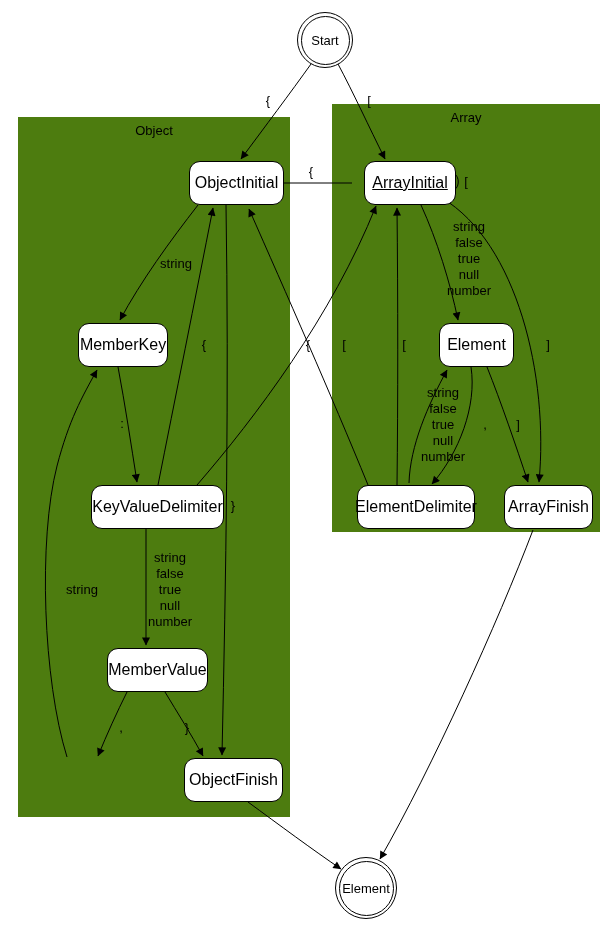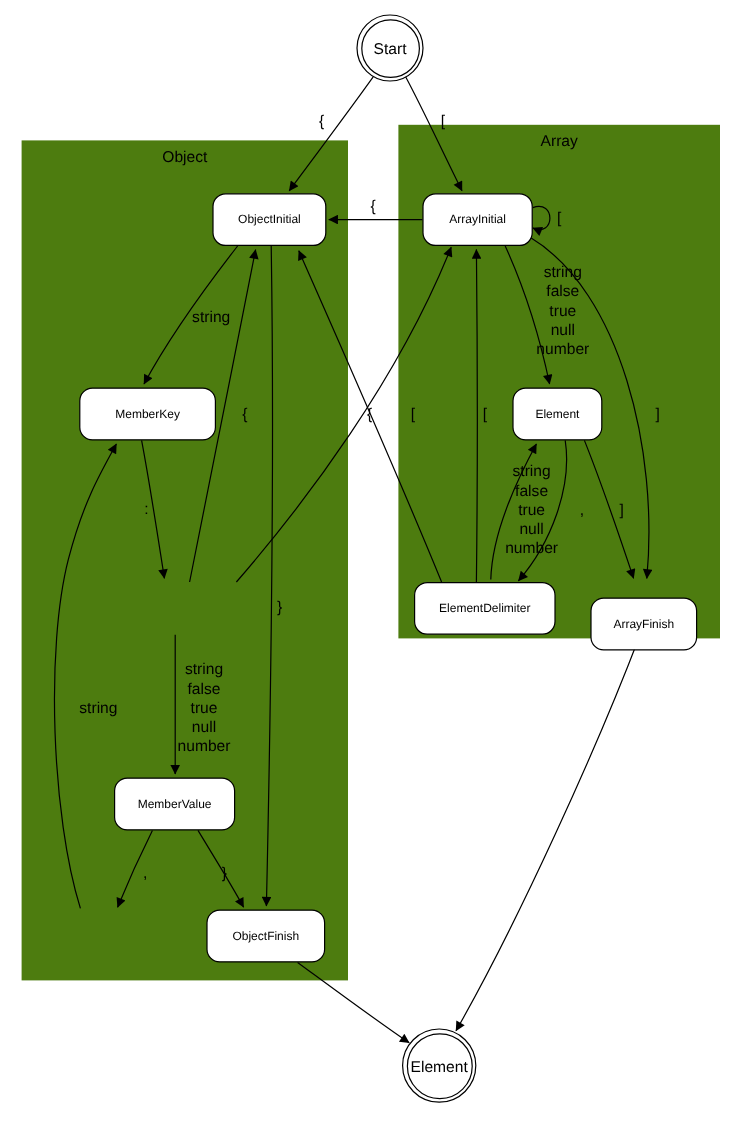--- a/index.html
+++ b/index.html
@@ -37,23 +37,24 @@
   }
   .node {
     position: absolute;
     box-sizing: border-box;
     background: #ffffff;
     border: 1px solid #000;
     border-radius: 11px;
     display: flex;
     align-items: center;
     justify-content: center;
-    font-size: 10px;
+    font-size: 16px;
     z-index: 2;
     white-space: nowrap;
+    margin-left: 12px;
   }
   .terminal {
     position: absolute;
     box-sizing: border-box;
     background: #ffffff;
     border: 1px solid #000;
     border-radius: 50%;
     display: flex;
     align-items: center;
     justify-content: center;
@@ -124,33 +125,36 @@
     <span>Start</span>
   </div>
   <div class="terminal" style="left:335px; top:857px; width:62px; height:62px;">
     <div class="inner"></div>
     <span>Element</span>
   </div>
 
   <div class="node" style="left:177px; top:161px; width:95px; height:44px;">
     <span>ObjectInitial</span>
   </div>
-  <div class="node" style="left:352px; top:161px; width:92px; height:44px;">
+  <div class="node" style="left:352px; top:161px; width:92px; height:44px;text-decoration:underline;">
     <span>ArrayInitial</span>
   </div>
-  <div class="node" style="left:66px; top:323px; width:114px; height:44px;">
+  <div class="node" style="left:66px; top:323px; width:90px; height:44px;">
     <span>MemberKey</span>
   </div>
   <div class="node" style="left:427px; top:323px; width:75px; height:44px;">
     <span>Element</span>
   </div>
+  <div class="node" style="left:79px; top:485px; width:133px; height:44px;">
+    <span>KeyValueDelimiter</span>
+  </div>
   <div class="node" style="left:345px; top:485px; width:118px; height:44px;">
     <span>ElementDelimiter</span>
   </div>
-  <div class="node" style="left:492px; top:498px; width:89px; height:44px;">
+  <div class="node" style="left:492px; top:485px; width:89px; height:44px;">
     <span>ArrayFinish</span>
   </div>
   <div class="node" style="left:95px; top:648px; width:101px; height:44px;">
     <span>MemberValue</span>
   </div>
   <div class="node" style="left:172px; top:758px; width:99px; height:44px;">
     <span>ObjectFinish</span>
   </div>
 
   <div class="elabel" style="left:268px; top:101px;">{</div>

